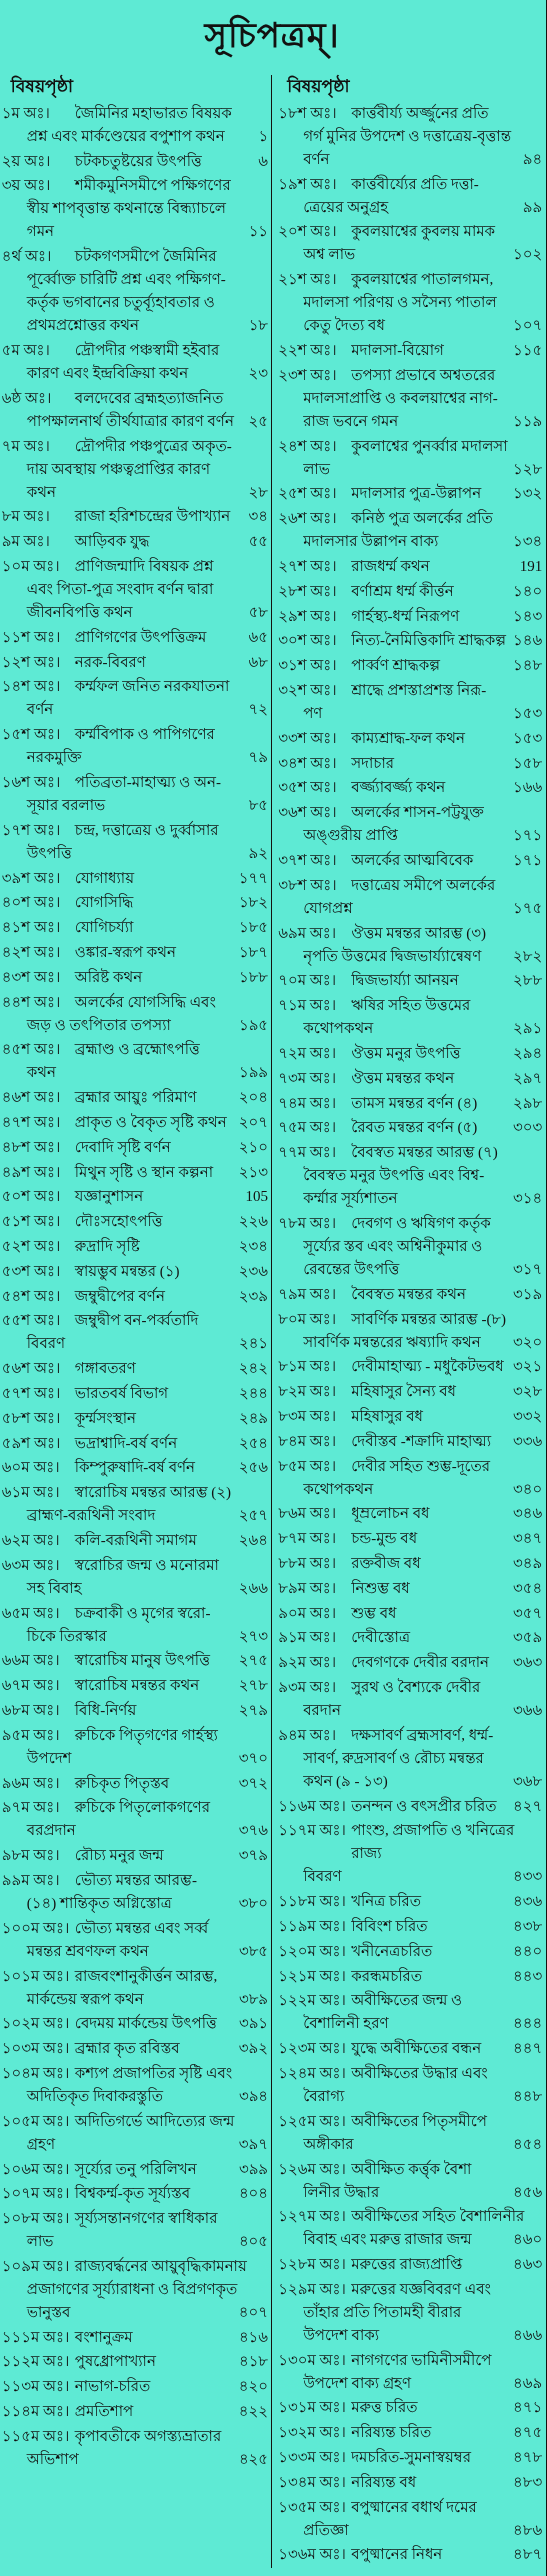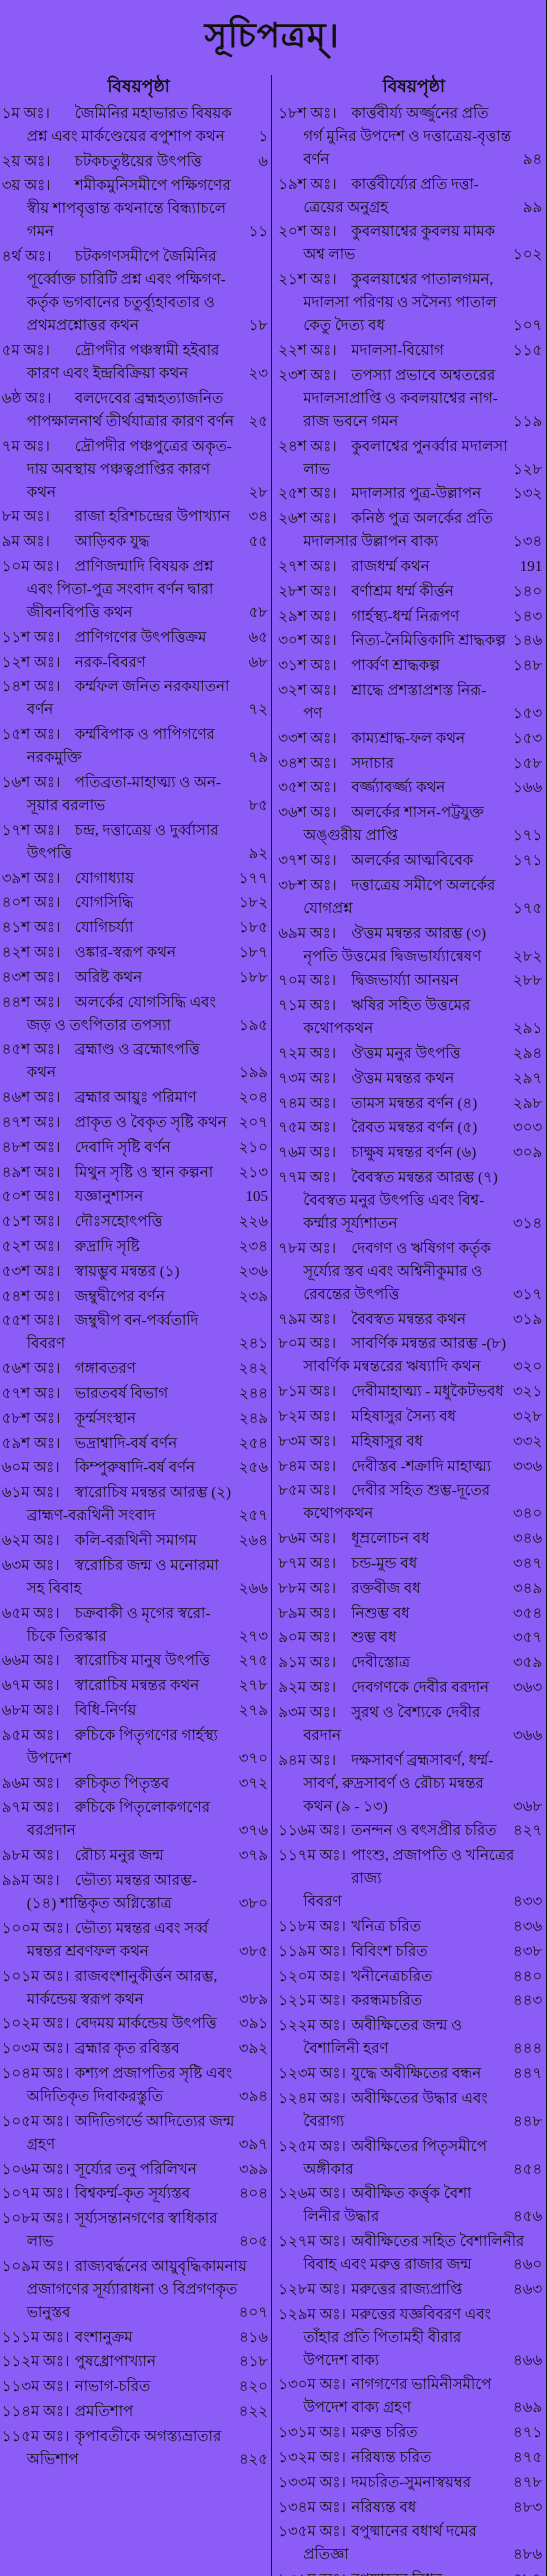--- a/index.html
+++ b/index.html
@@ -4,38 +4,38 @@
 <style>
   html,body{margin:0;padding:0;}
   body{
     width:548px;
     font-family:"Liberation Serif","DejaVu Serif",serif;
     color:#121110;
     background:#fbfaf6;
   }
   .page{
     width:548px;height:2576px;overflow:hidden;
-    background:#8b5cf6;
+    background:#5eead4;
     border-right:2.7px solid #15130f;
     box-sizing:border-box;
     padding:5.5px 3.7px 0 1.8px;
   }
   .title{
     text-align:center;
     font-size:34px;
     font-weight:bold;
     margin:3.7px 0 9px 0;
     letter-spacing:0.9px;
   }
   .cols{display:flex;align-items:stretch;}
   .col{box-sizing:border-box;}
   .col.left{width:269px;padding-right:2.7px;}
   .col.right{flex:1;border-left:1.8px solid #15130f;padding-left:6.4px;}
   .colhead{
-    display:flex;justify-content:center;
+    display:flex;justify-content:flex-start;
     font-weight:bold;font-size:17.3px;line-height:24px;
     margin-bottom:2.7px;padding:0 1.8px 0 9px;
   }
   .entries{font-size:15px;}
   .entry{margin-bottom:1.8px;}
   .line{display:flex;line-height:23px;align-items:baseline;}
   .line .label{flex:0 0 auto;min-width:73px;white-space:nowrap;}
   .line .text{flex:1 1 auto;}
   .line.cont{padding-left:25px;}
   .line .pagenum{margin-left:auto;padding-left:4.6px;white-space:nowrap;text-align:right;}
@@ -850,27 +850,20 @@
           </div>
           <div class="entry">
             <div class="line first">
               <span class="label">৭৫ম অঃ।</span>
               <span class="text">রৈবত মন্বন্তর বর্ণন (৫)</span>
               <span class="pagenum">৩০৩</span>
             </div>
           </div>
           <div class="entry">
             <div class="line first">
-              <span class="label">৭৬ম অঃ।</span>
-              <span class="text">চাক্ষুষ মন্বন্তর বর্ণন (৬)</span>
-              <span class="pagenum">৩০৯</span>
-            </div>
-          </div>
-          <div class="entry">
-            <div class="line first">
               <span class="label">৭৭ম অঃ।</span>
               <span class="text">বৈবস্বত মন্বন্তর আরম্ভ (৭)</span>
             </div>
             <div class="line cont">
               <span class="text">বৈবস্বত মনুর উৎপত্তি এবং বিশ্ব-</span>
             </div>
             <div class="line cont">
               <span class="text">কর্ম্মার সূর্য্যশাতন</span>
               <span class="pagenum">৩১৪</span>
             </div>

